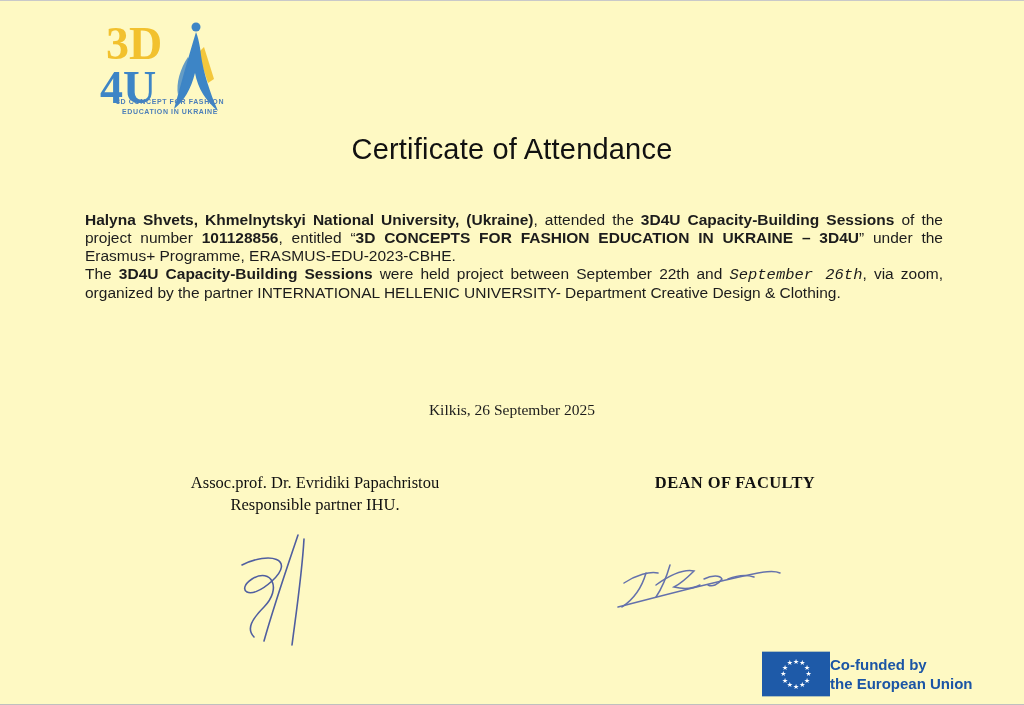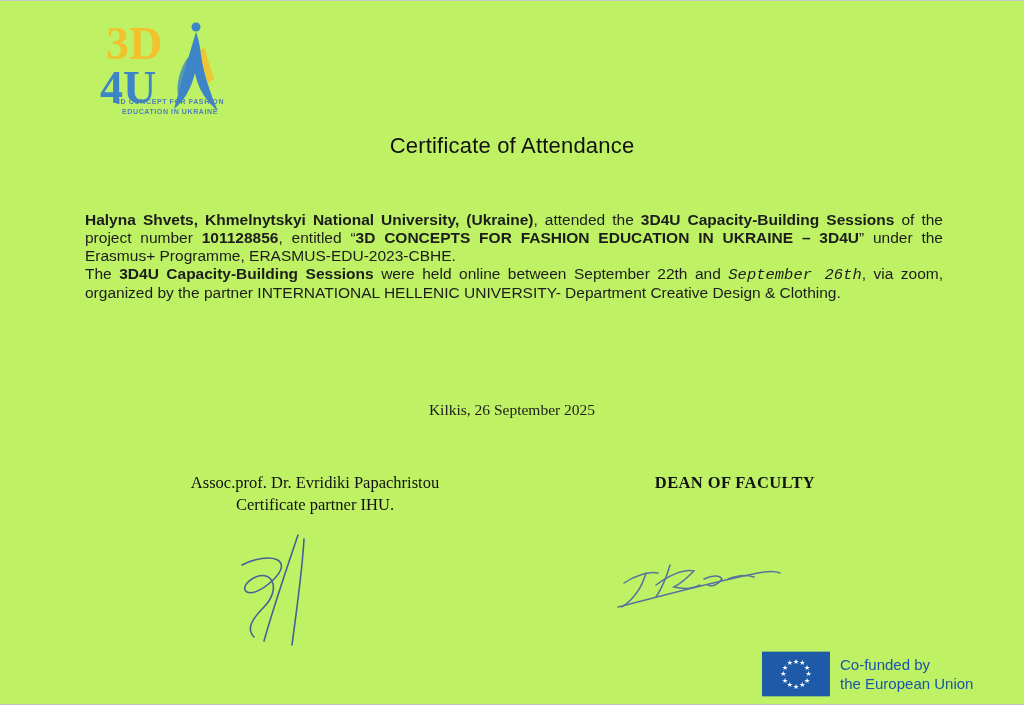--- a/index.html
+++ b/index.html
@@ -1,38 +1,38 @@
 <!DOCTYPE html>
 <html><head>
 <meta charset="utf-8">
 <style>
   html,body{margin:0;padding:0;background:#e9e9e9;}
   .page{
     position:relative;
     width:1024px;height:705px;
-    background:#bef264;
+    background:#fef9c3;
     border-top:1px solid #c9c9c9;
     border-bottom:1px solid #bfbfbf;
     box-sizing:border-box;
     overflow:hidden;
     font-family:"Liberation Sans", sans-serif;
     color:#1c1c1c;
   }
   
   .logo{position:absolute;left:88px;top:16px;width:160px;height:110px;}
   .logo svg{display:block;}
   .logo-tagline{
     position:absolute;left:70px;top:96px;width:200px;
     text-align:center;color:#4d7fb9;font-weight:700;
     font-size:7px;letter-spacing:.6px;line-height:10px;
   }
   
   .title{
     position:absolute;left:0;top:132px;width:1024px;
-    text-align:center;font-size:22px;font-weight:400;color:#111;
+    text-align:center;font-size:29px;font-weight:400;color:#111;
     letter-spacing:.2px;
   }
   
   .body-text{
     position:absolute;left:85px;top:210px;width:858px;
     font-size:15.5px;line-height:18px;color:#1c1c1c;
     text-align:justify;
   }
   .body-text p{margin:0;}
   
@@ -49,21 +49,21 @@
   .sig-right{left:575px;width:320px;}
   .sig-role{margin-top:2px;}
   .sig-role-bold{font-weight:700;letter-spacing:.4px;}
   .sig-ink{position:absolute;}
   .sig-ink-left{left:212px;top:528px;}
   .sig-ink-right{left:608px;top:546px;}
   
   .eu{position:absolute;left:762px;top:650px;display:flex;align-items:center;}
   .eu-flag{width:68px;height:46px;display:block;}
   .eu-text{
-    margin-left:10px;font-size:15px;font-weight:400;
+    font-size:15px;font-weight:700;
     color:#1b55a5;line-height:19px;
   }
 </style>
 </head>
 <body>
 
 <div class="page">
 
   <div class="logo">
     <svg width="160" height="96" viewBox="0 0 160 96">
@@ -80,28 +80,28 @@
   </div>
   <div class="logo-tagline">
     <div>3D CONCEPT FOR FASHION</div>
     <div>EDUCATION IN UKRAINE</div>
   </div>
 
   <div class="title">Certificate of Attendance</div>
 
   <div class="body-text">
     <p><span style="font-weight: 700;">Halyna Shvets, Khmelnytskyi National University,  (Ukraine)</span><span>, attended the </span><span style="font-weight: 700;">3D4U Capacity-Building Sessions</span><span> of the project number </span><span style="font-weight: 700;">101128856</span><span>, entitled “</span><span style="font-weight: 700;">3D CONCEPTS FOR FASHION EDUCATION IN UKRAINE – 3D4U</span><span>” under the Erasmus+ Programme, ERASMUS-EDU-2023-CBHE.</span></p>
-    <p><span>The </span><span style="font-weight: 700;">3D4U Capacity-Building Sessions</span><span> were held online between </span><span style="">September 22th</span><span> and </span><span style="font-style: italic; font-family: Liberation Mono, monospace;">September 26th</span><span>, via zoom, organized by the partner INTERNATIONAL HELLENIC UNIVERSITY- Department Creative Design &amp; Clothing.</span></p>
+    <p><span>The </span><span style="font-weight: 700;">3D4U Capacity-Building Sessions</span><span> were held project between </span><span style="">September 22th</span><span> and </span><span style="font-style: italic; font-family: Liberation Mono, monospace;">September 26th</span><span>, via zoom, organized by the partner INTERNATIONAL HELLENIC UNIVERSITY- Department Creative Design &amp; Clothing.</span></p>
   </div>
 
   <div class="date-line">Kilkis, 26 September 2025</div>
 
   <div class="sig-block sig-left">
     <div>Assoc.prof. Dr. Evridiki Papachristou</div>
-    <div class="sig-role">Certificate partner IHU.</div>
+    <div class="sig-role">Responsible partner IHU.</div>
   </div>
   <div class="sig-block sig-right">
     <div class="sig-role-bold">DEAN OF FACULTY</div>
   </div>
 
   <div class="sig-ink sig-ink-left">
     <svg width="110" height="118" viewBox="0 0 110 118">
       <g fill="none" stroke="#3d4e9c" stroke-width="1.6" stroke-linecap="round" opacity="0.9">
         <path d="M86,6 C78,30 64,70 52,112"></path>
         <path d="M30,36 C58,22 84,30 60,52 C36,74 24,60 40,50 C60,38 70,60 52,78 C40,90 34,100 42,108"></path>

